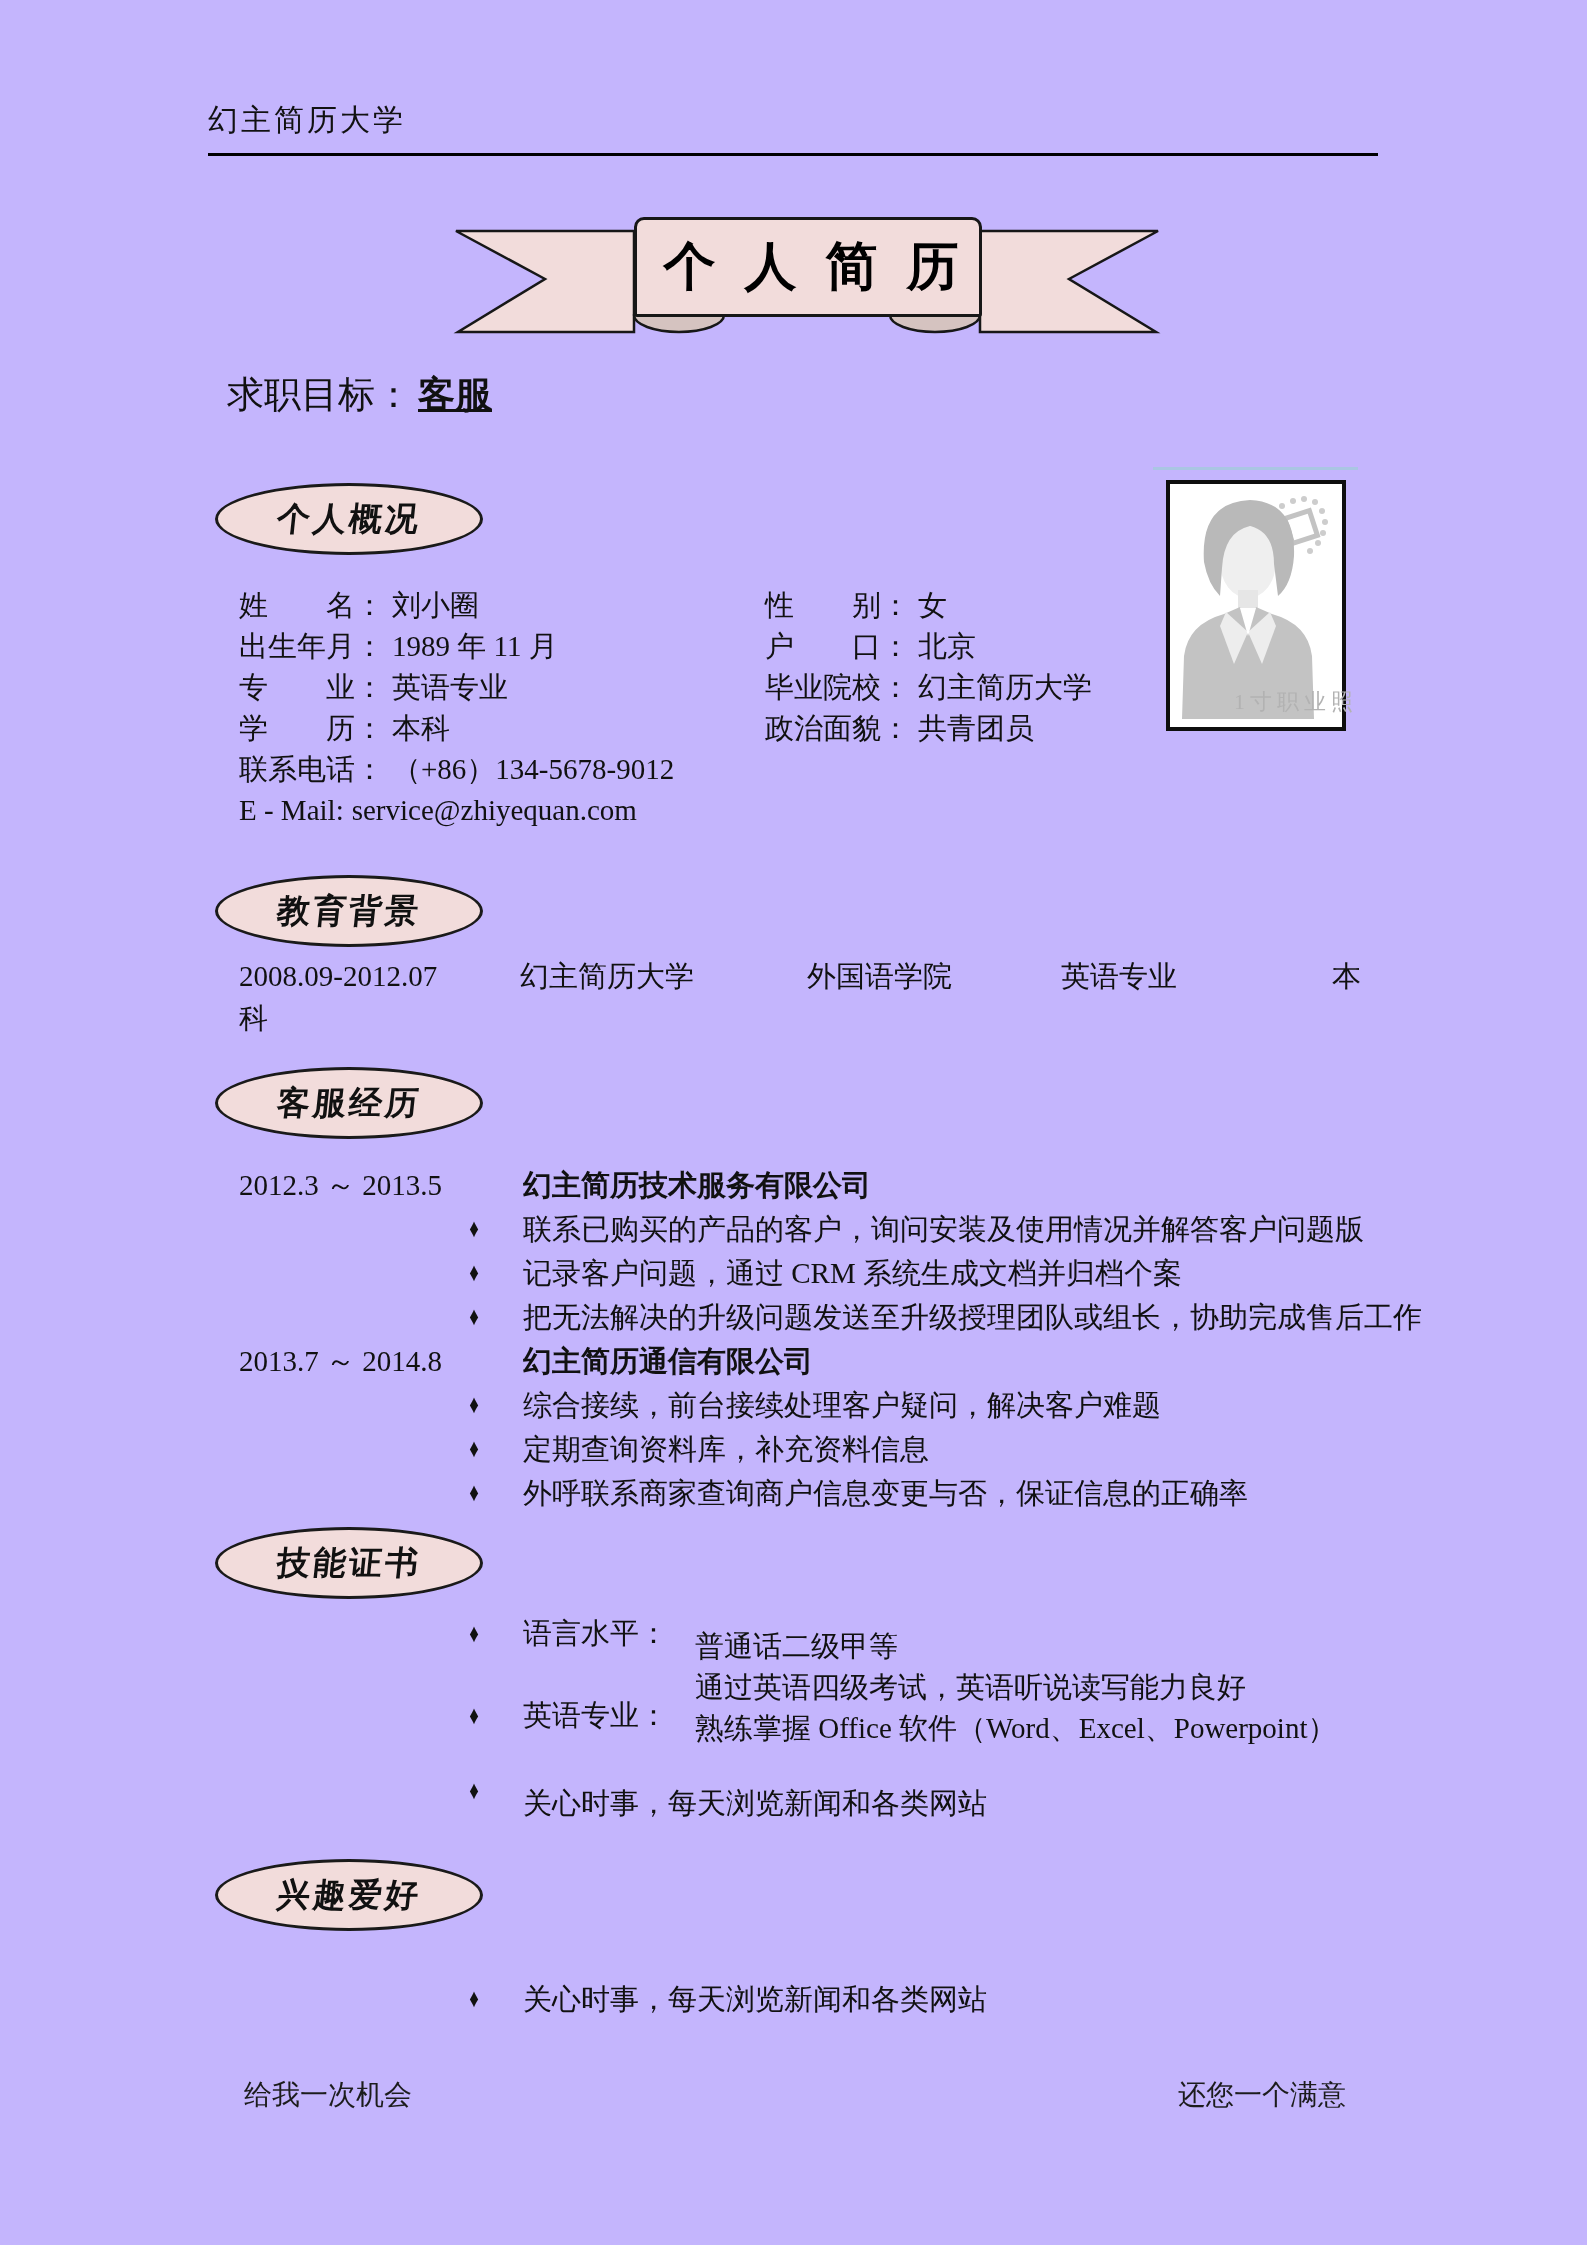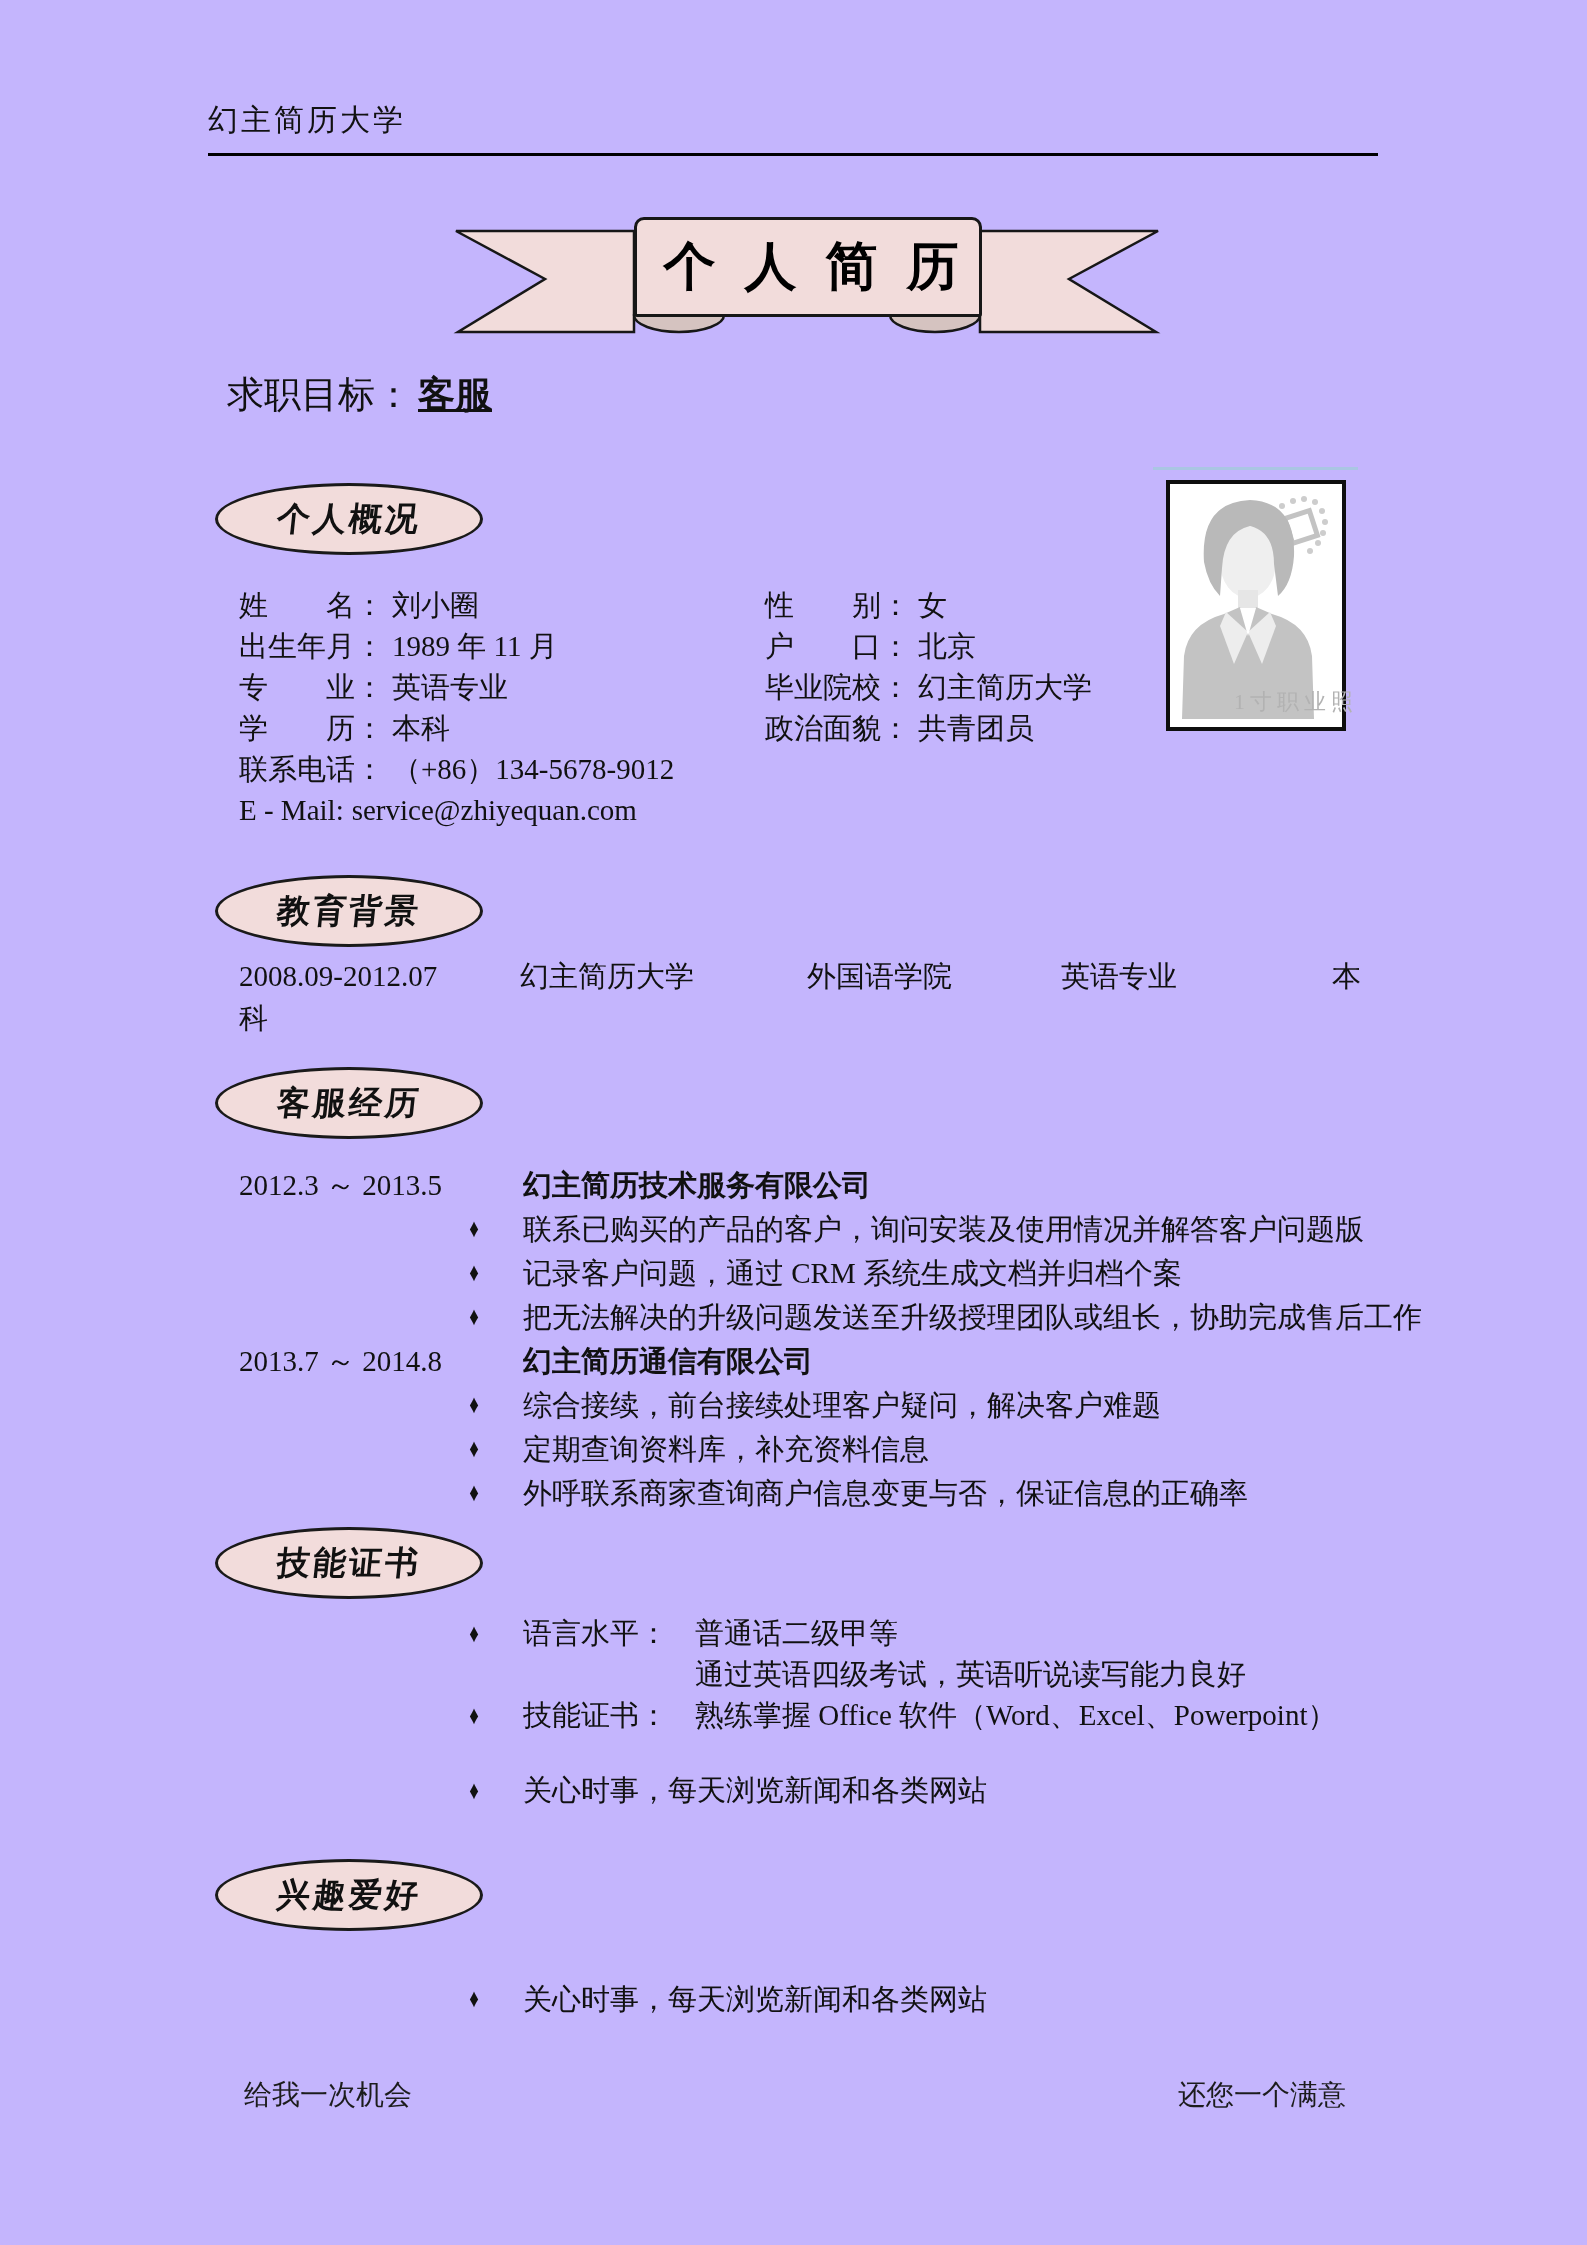--- a/index.html
+++ b/index.html
@@ -57,21 +57,21 @@
   .job-head .period{margin-left:239px;width:284px;white-space:nowrap;}
   .job-head .company{font-weight:bold;white-space:nowrap;}
   .brow{height:44px;line-height:44px;display:flex;}
   .brow .dia{margin-left:465px;width:18px;font-size:26px;transform:scaleX(.72);display:inline-block;text-align:center;}
   .brow .btxt{margin-left:40px;white-space:nowrap;}
   
   .skills{margin-top:14px;font-size:29px;}
   .srow{height:41px;line-height:41px;display:flex;}
   .srow .dia{margin-left:465px;width:18px;font-size:26px;transform:scaleX(.72);display:inline-block;text-align:center;}
   .srow .slabel{margin-left:40px;min-width:172px;white-space:pre;}
-  .srow .sval{white-space:nowrap;}
+  .srow .sval{white-space:nowrap;margin-top:13px;}
   .srow.cont .sval{margin-left:695px;}
   .srow.last{margin-top:34px;}
   .srow.last .sval{margin-left:40px;}
   
   .hobby{margin-top:46px;font-size:29px;}
   
   .footer{position:absolute;top:2076px;left:0;width:100%;font-size:28px;
     font-family:"Liberation Sans","DejaVu Sans",sans-serif;color:#1c1c1c;}
   .footer .fl{position:absolute;left:244px;top:0;}
   .footer .fr{position:absolute;left:1178px;top:0;}
@@ -205,21 +205,21 @@
     <div class="srow">
       <span class="dia">♦</span>
       <span class="slabel">语言水平：</span>
       <span class="sval">普通话二级甲等</span>
     </div>
     <div class="srow cont">
       <span class="sval">通过英语四级考试，英语听说读写能力良好</span>
     </div>
     <div class="srow">
       <span class="dia">♦</span>
-      <span class="slabel">技能证书：</span>
+      <span class="slabel">英语专业：</span>
       <span class="sval">熟练掌握 Office 软件（Word、Excel、Powerpoint）</span>
     </div>
     <div class="srow last">
       <span class="dia">♦</span>
       <span class="sval">关心时事，每天浏览新闻和各类网站</span>
     </div>
   </div>
 
   <div class="oval mt-oval5">
     <span>兴趣爱好</span>

